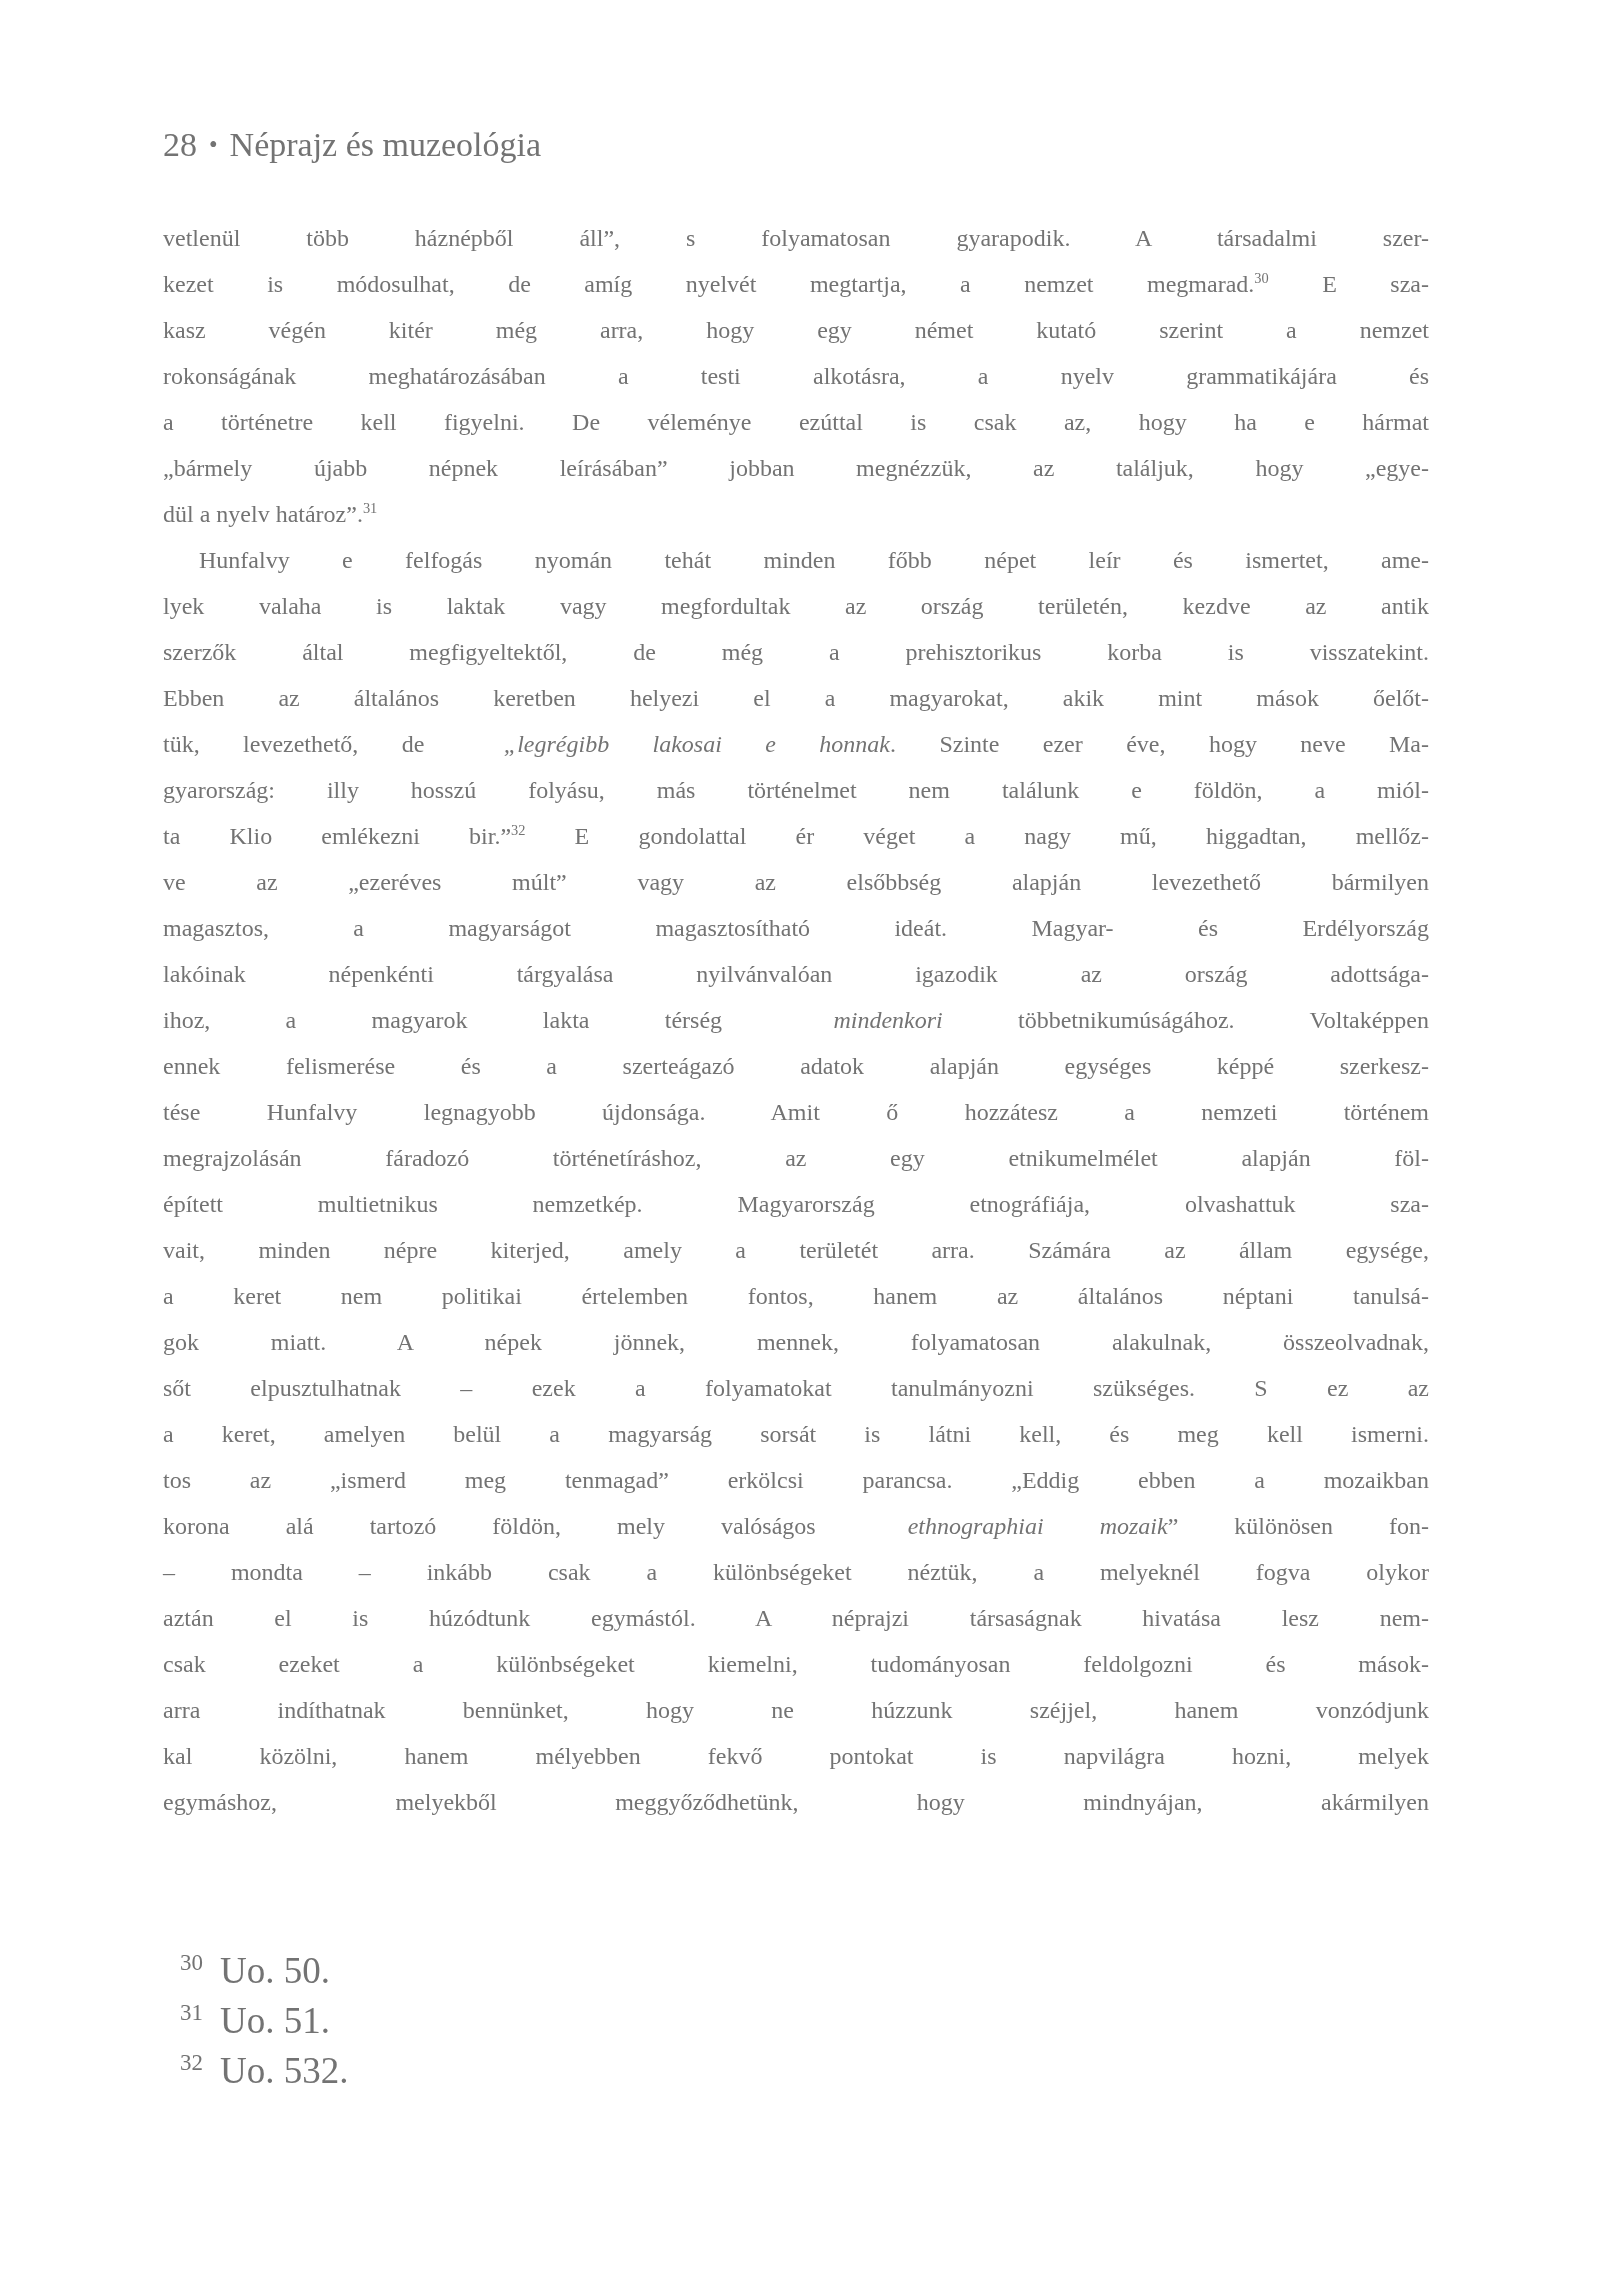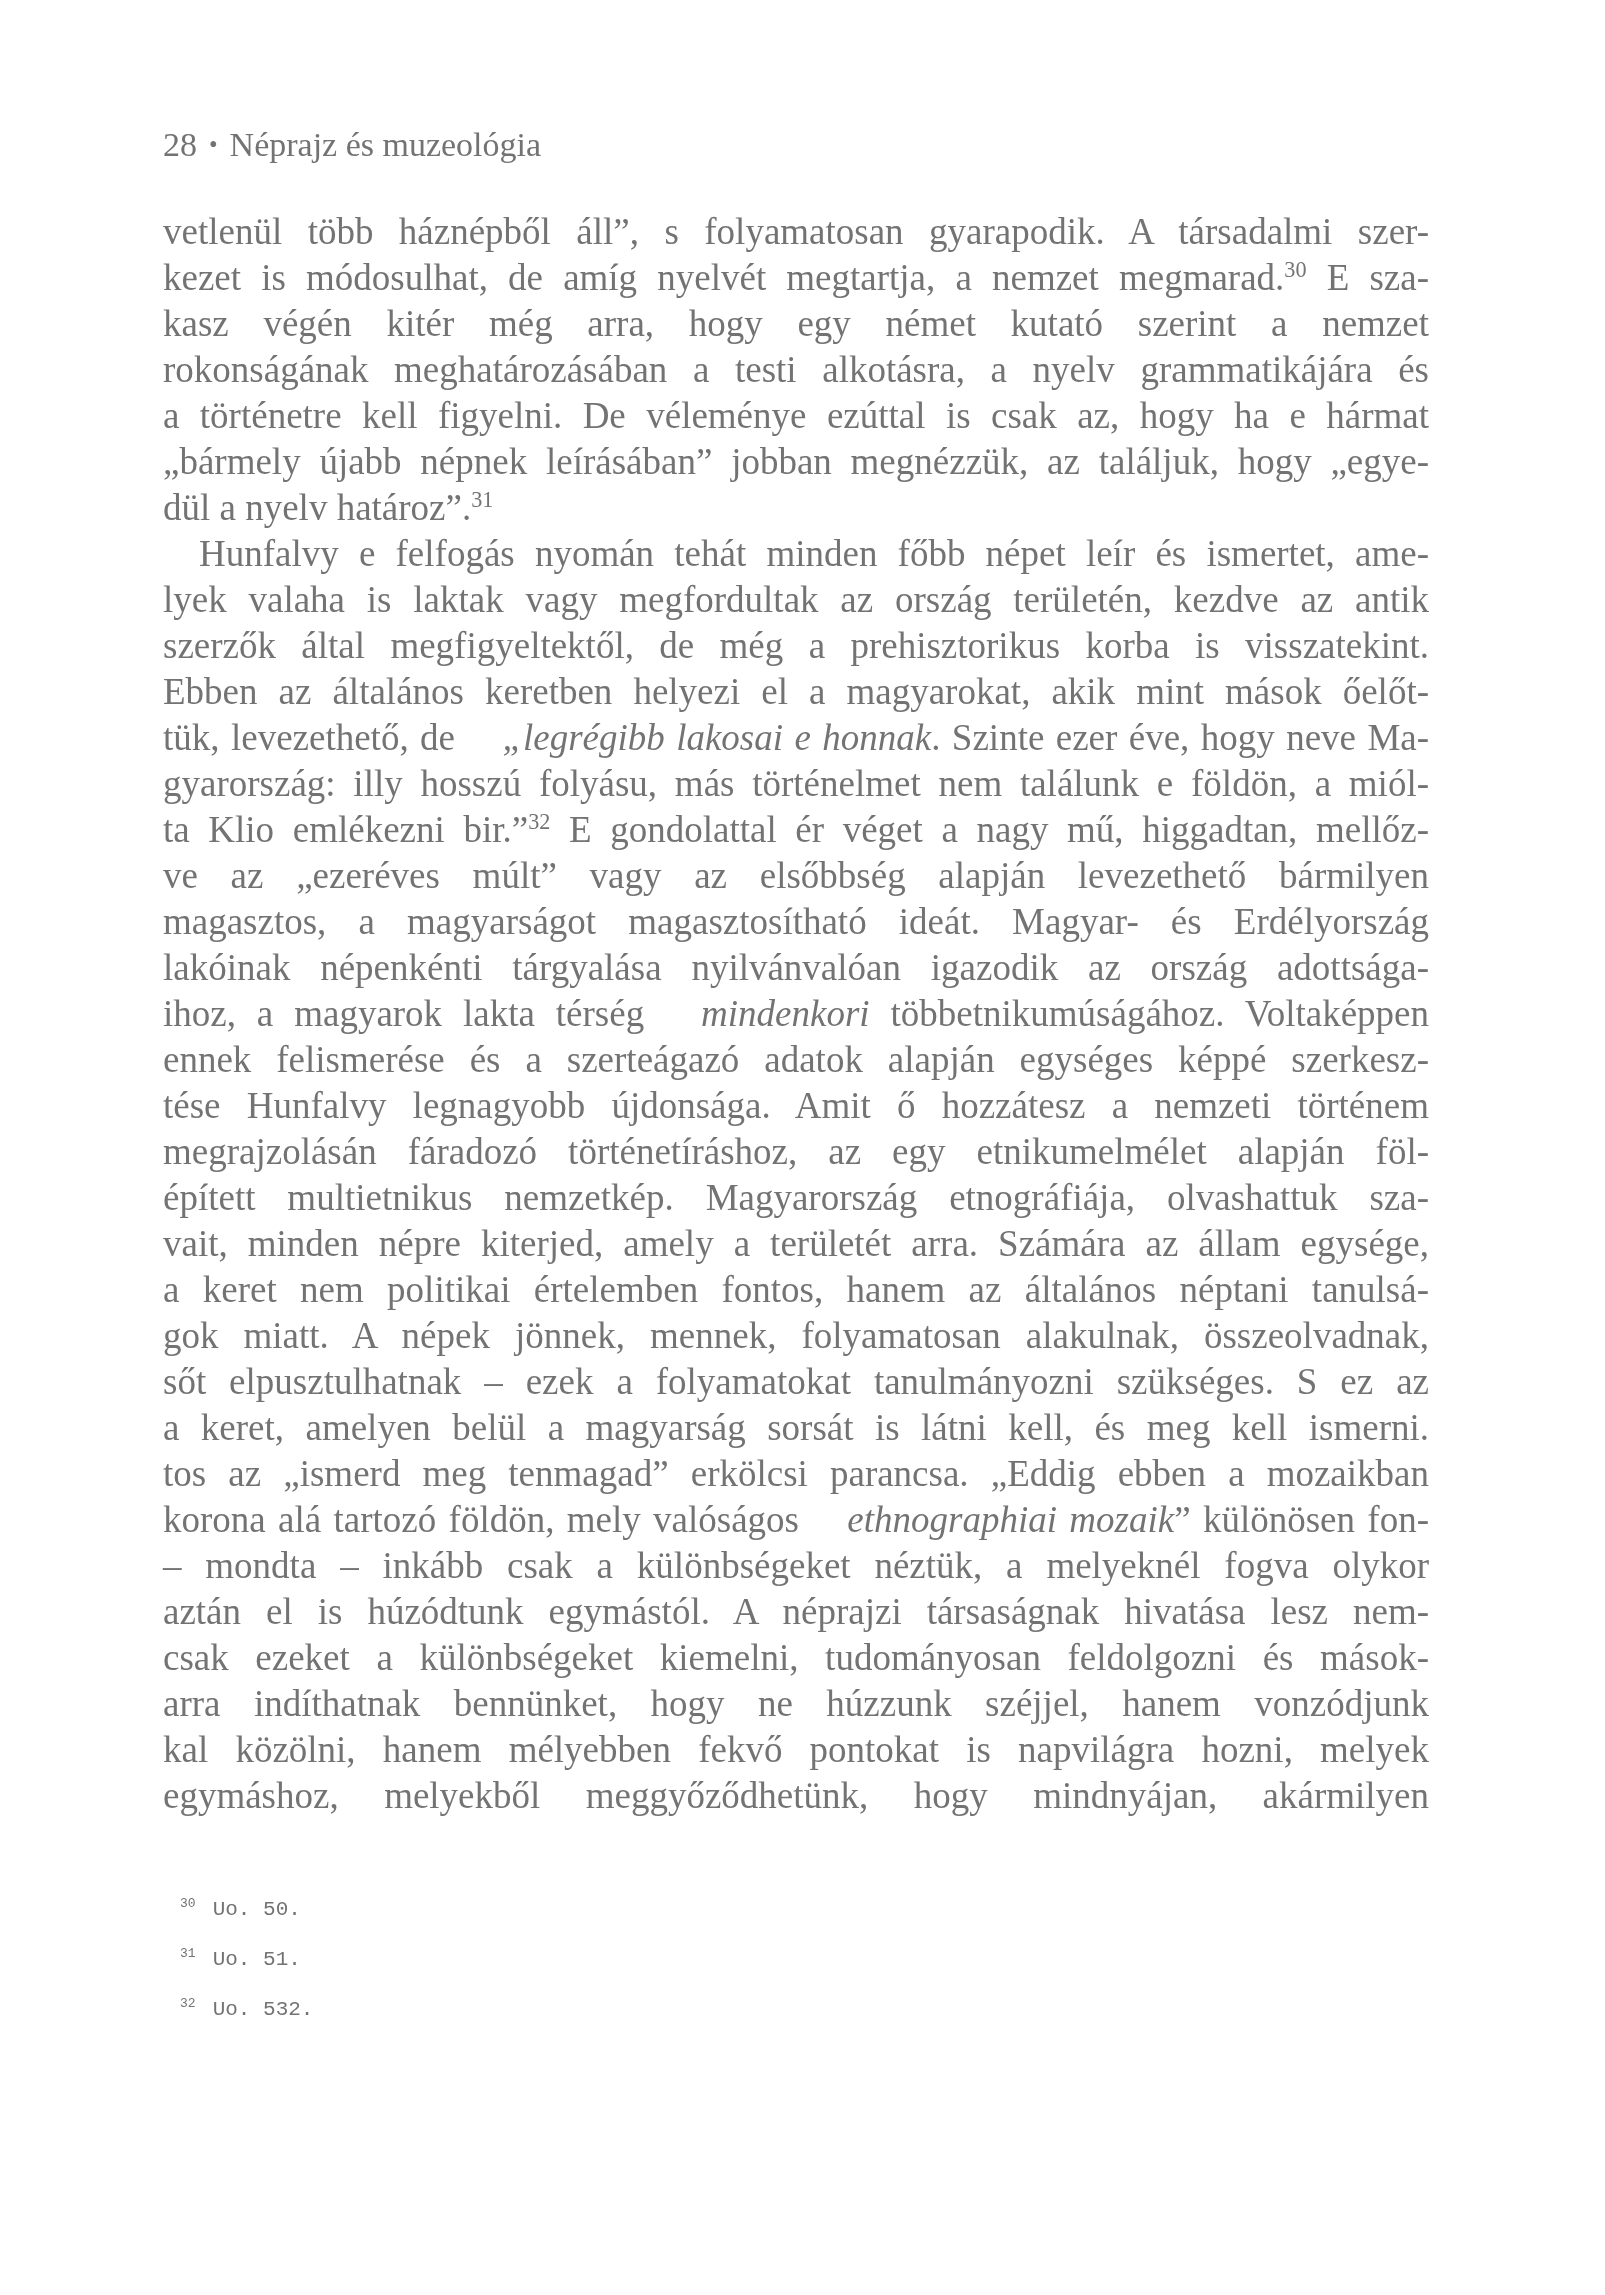--- a/index.html
+++ b/index.html
@@ -21,42 +21,41 @@
   }
   .running-header .bullet {
     display: inline-block;
     margin: 0 12px;
     font-size: 0.72em;
     transform: translateY(-3.4px);
   }
   .text-block {
     position: absolute;
     left: 163px;
-    top: 209px;
+    top: 215px;
     width: 1266px;
-    font-size: 37px;
+    font-size: 24px;
     line-height: 46px;
   }
   .line { text-align: justify; }
   .line.just { text-align-last: justify; }
   .line.indent { text-indent: 36px; }
   .it { font-style: italic; margin-left: 36px; }
   .sup {
     font-size: 0.6em;
     vertical-align: super;
     line-height: 0;
   }
   .footnotes {
     position: absolute;
     left: 163px;
-    top: 1885px;
+    top: 1946px;
     width: 1266px;
-    font-size: 21px;
+    font-size: 37px;
     line-height: 50px;
-    font-family: Liberation Mono, monospace;
   }
   .fn-line { padding-left: 17px; }
   .fn-marker {
     font-size: 0.62em;
     vertical-align: super;
     line-height: 0;
   }
   .fn-text { margin-left: 17px; }
 </style>
 </head>

